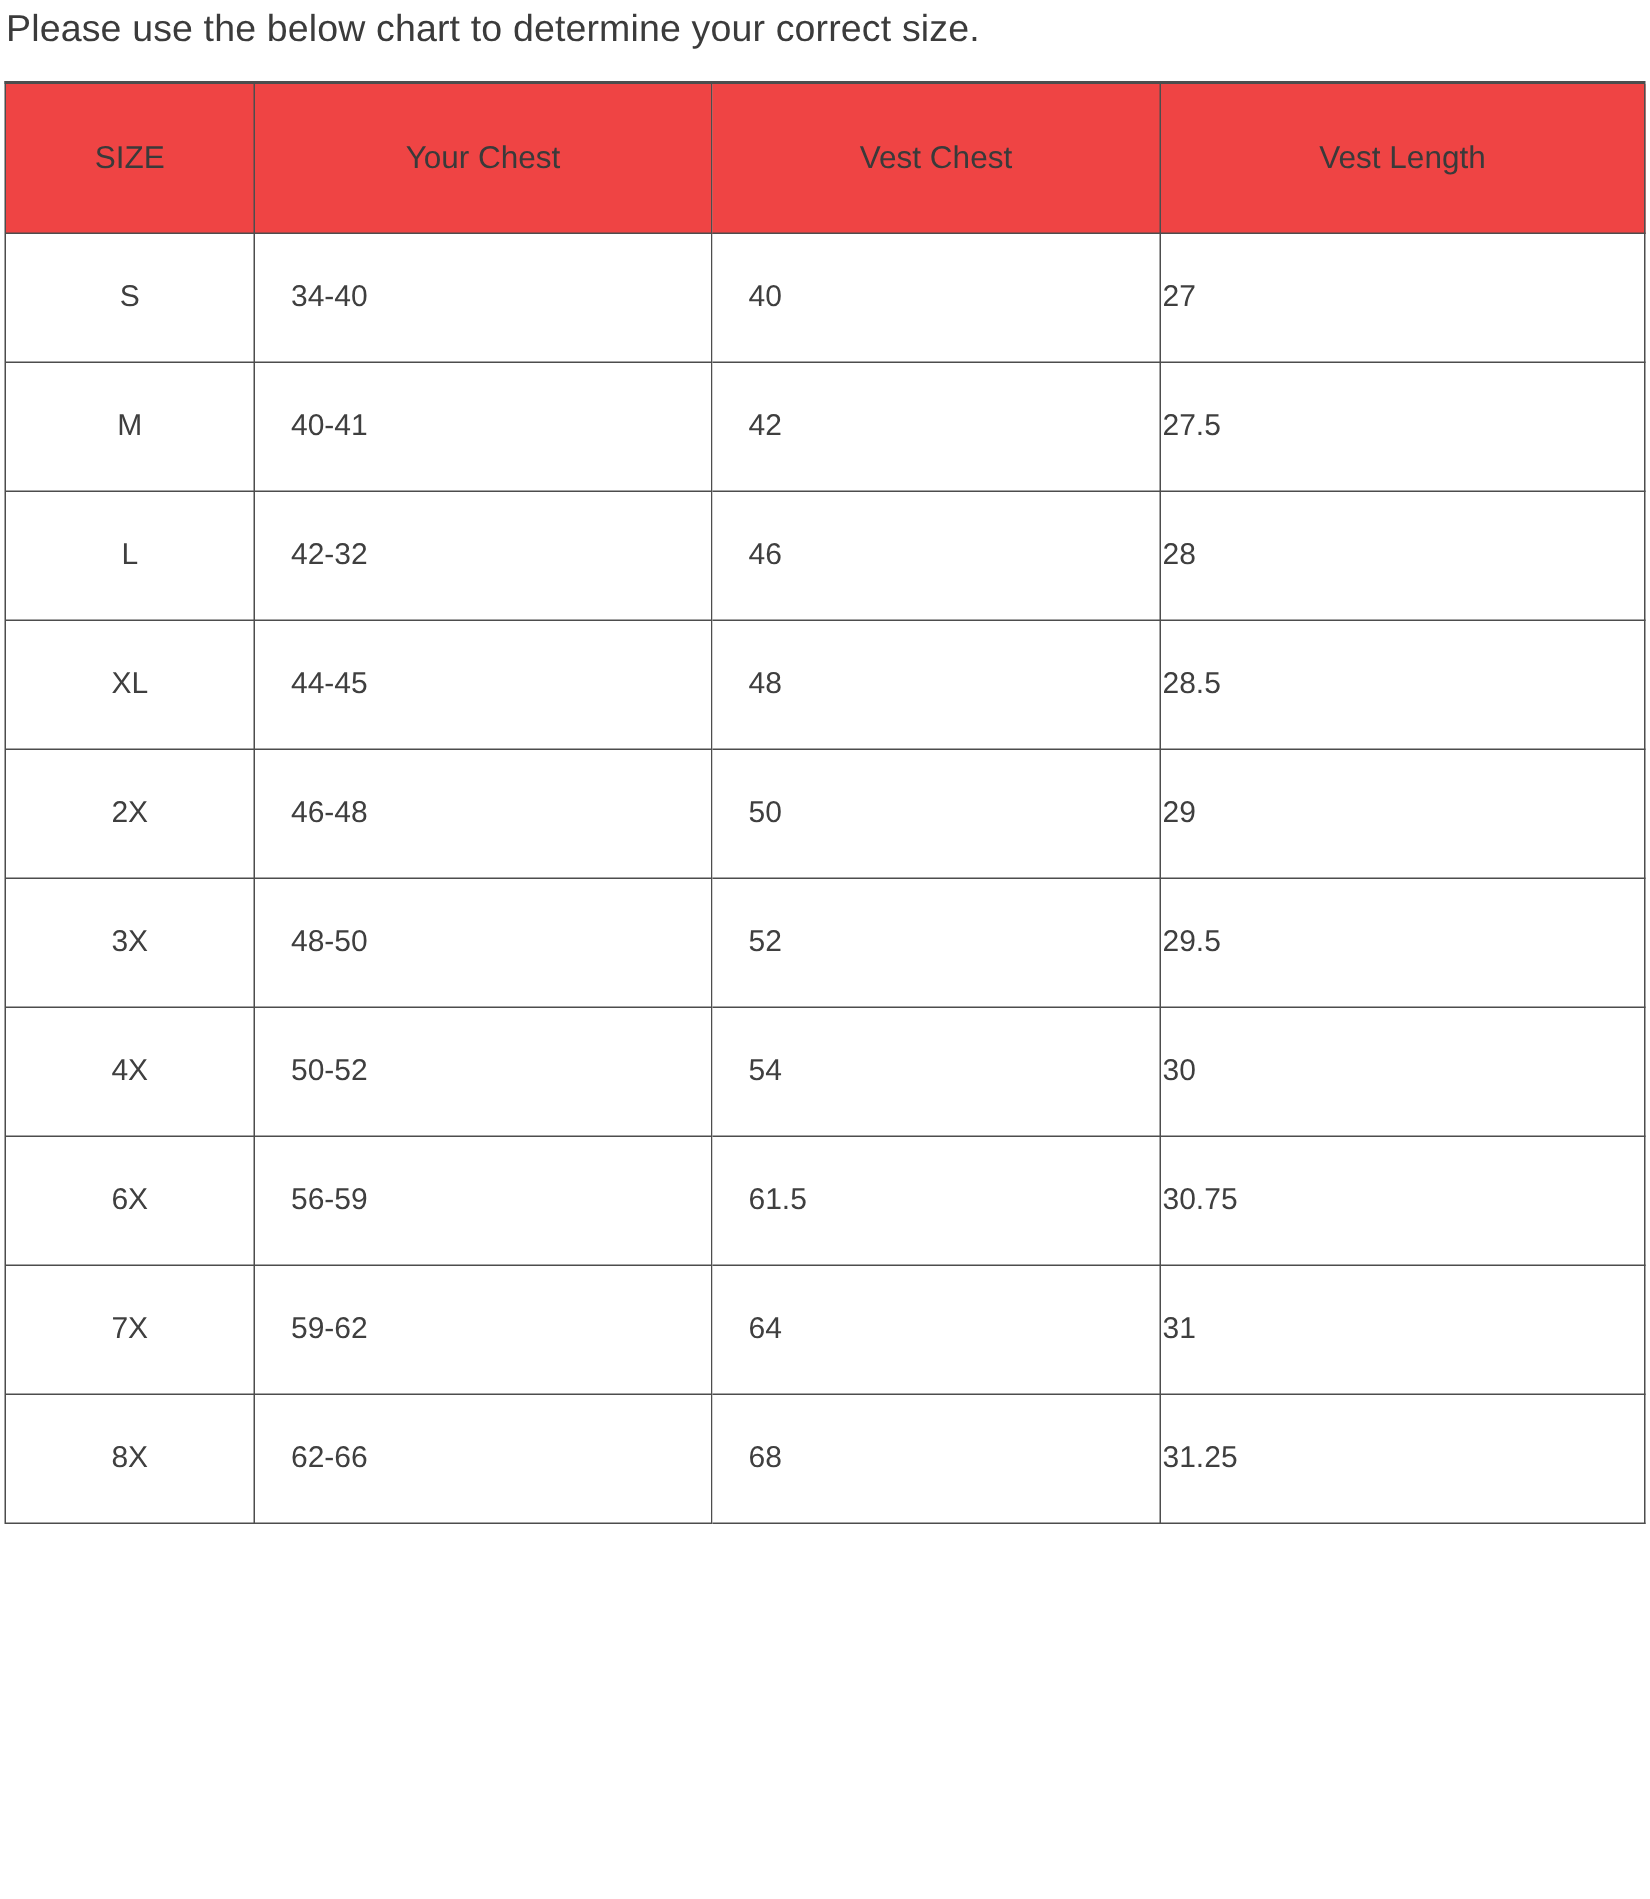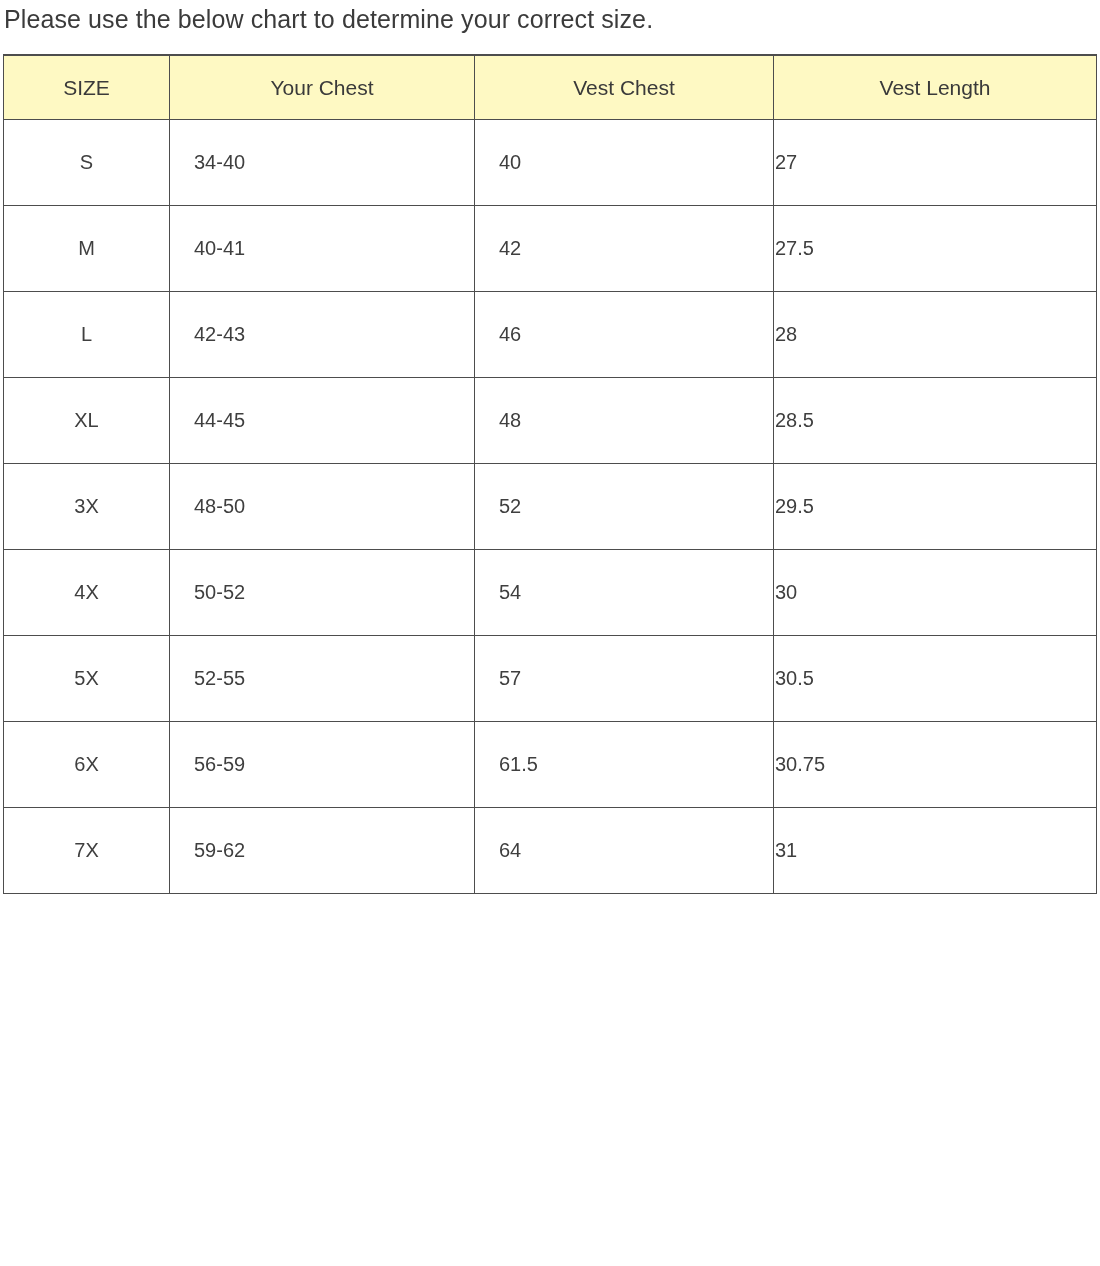--- a/index.html
+++ b/index.html
@@ -55,22 +55,22 @@
   table.size-chart td {
     border-right: 1px solid #4d4d4d;
     border-bottom: 1px solid #4d4d4d;
     font-weight: 400;
     font-size: 20px;
     color: #3f3f3f;
     box-sizing: border-box;
   }
 
   table.size-chart thead th {
-    background: #fef9c3;
-    height: 64px;
+    background: #ef4444;
+    height: 100px;
     font-size: 21px;
     text-align: center;
     vertical-align: middle;
     color: #3a3a3a;
     border-bottom: 1px solid #4d4d4d;
   }
 
   table.size-chart tbody td {
     height: 86px;
     vertical-align: middle;
@@ -114,57 +114,63 @@
             <td class="col-vest-length">27</td>
           </tr>
           <tr>
             <td class="col-size">M</td>
             <td class="col-your-chest">40-41</td>
             <td class="col-vest-chest">42</td>
             <td class="col-vest-length">27.5</td>
           </tr>
           <tr>
             <td class="col-size">L</td>
-            <td class="col-your-chest">42-43</td>
+            <td class="col-your-chest">42-32</td>
             <td class="col-vest-chest">46</td>
             <td class="col-vest-length">28</td>
           </tr>
           <tr>
             <td class="col-size">XL</td>
             <td class="col-your-chest">44-45</td>
             <td class="col-vest-chest">48</td>
             <td class="col-vest-length">28.5</td>
+          </tr>
+          <tr>
+            <td class="col-size">2X</td>
+            <td class="col-your-chest">46-48</td>
+            <td class="col-vest-chest">50</td>
+            <td class="col-vest-length">29</td>
           </tr>
           <tr>
             <td class="col-size">3X</td>
             <td class="col-your-chest">48-50</td>
             <td class="col-vest-chest">52</td>
             <td class="col-vest-length">29.5</td>
           </tr>
           <tr>
             <td class="col-size">4X</td>
             <td class="col-your-chest">50-52</td>
             <td class="col-vest-chest">54</td>
             <td class="col-vest-length">30</td>
           </tr>
           <tr>
-            <td class="col-size">5X</td>
-            <td class="col-your-chest">52-55</td>
-            <td class="col-vest-chest">57</td>
-            <td class="col-vest-length">30.5</td>
-          </tr>
-          <tr>
             <td class="col-size">6X</td>
             <td class="col-your-chest">56-59</td>
             <td class="col-vest-chest">61.5</td>
             <td class="col-vest-length">30.75</td>
           </tr>
           <tr>
             <td class="col-size">7X</td>
             <td class="col-your-chest">59-62</td>
             <td class="col-vest-chest">64</td>
             <td class="col-vest-length">31</td>
           </tr>
+          <tr>
+            <td class="col-size">8X</td>
+            <td class="col-your-chest">62-66</td>
+            <td class="col-vest-chest">68</td>
+            <td class="col-vest-length">31.25</td>
+          </tr>
         </tbody>
     </table>
   </div>
 
 </div>
 
 </body></html>

